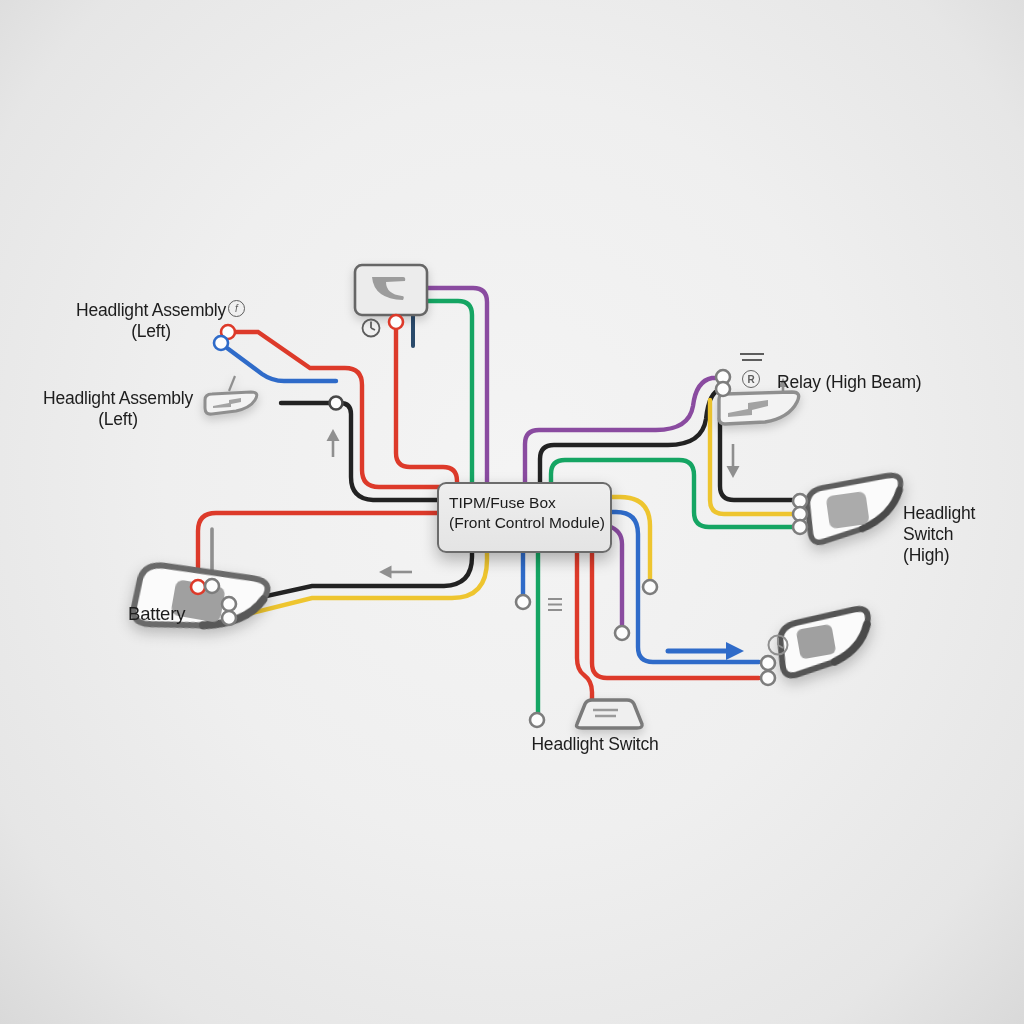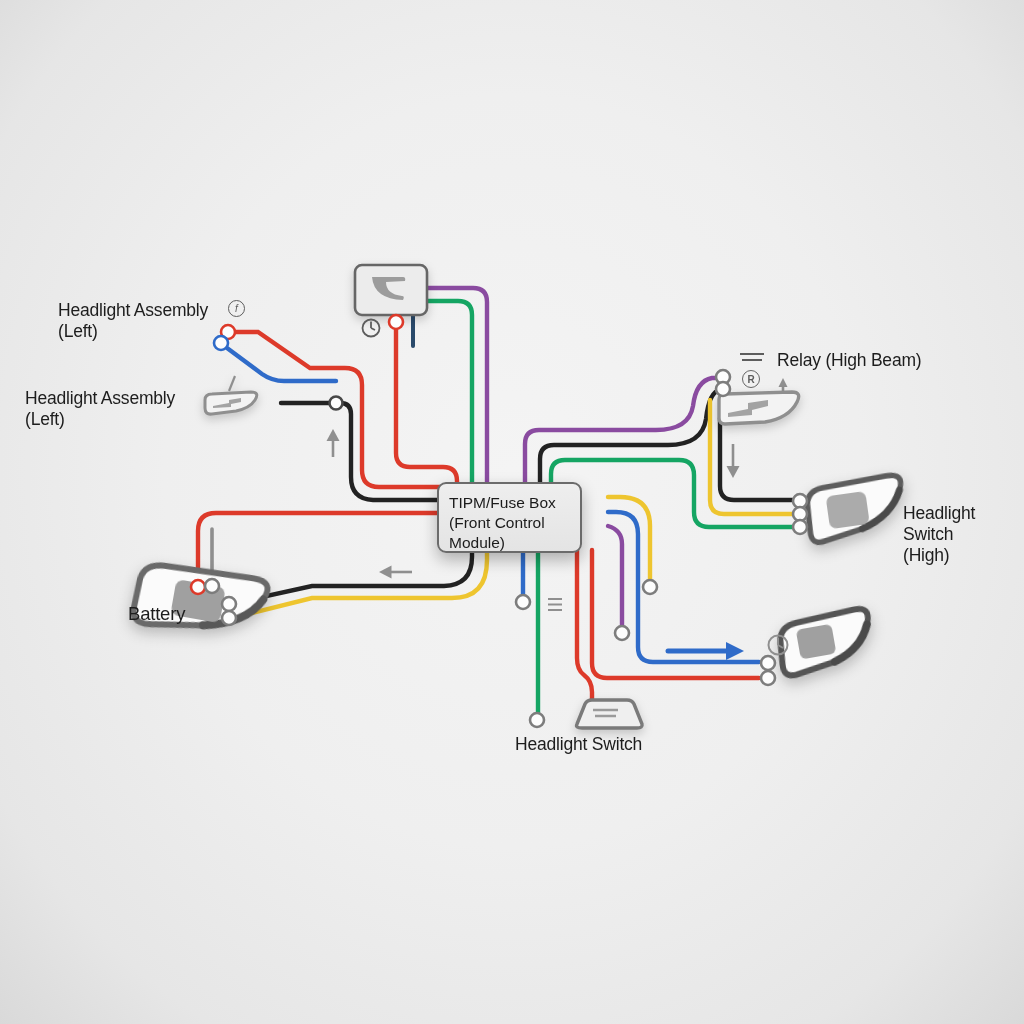--- a/index.html
+++ b/index.html
@@ -29,30 +29,30 @@
   .arrow-line{stroke:#8f8f8f;stroke-width:2.6;fill:none;}
   .arrow-head{fill:#8f8f8f;}
   .icon-light{fill:#f3f3f3;stroke:#8f8f8f;stroke-width:3;}
   .icon-heavy{fill:#fbfbfb;stroke:#5d5d5d;stroke-width:5.5;}
   .icon-inner{fill:#a3a3a3;stroke:none;}
   .shadowed{filter:drop-shadow(0 6px 7px rgba(0,0,0,.22));}
   .soft-shadow{filter:drop-shadow(0 4px 5px rgba(0,0,0,.18));}
   .label{position:absolute;z-index:3;color:#1d1d1d;line-height:1.2;letter-spacing:-0.2px;}
   .lbl-17{font-size:17.5px;}
   .lbl-18{font-size:18.5px;}
-  .center{}
+  .center{text-align:center;}
   .badge{
     position:absolute;z-index:3;border-radius:50%;
     display:flex;align-items:center;justify-content:center;
     background:transparent;color:#5d5d5d;
   }
   .badge-f{left:228px;top:300px;width:15px;height:15px;border:1.6px solid #5d5d5d;font-size:10px;font-style:italic;}
   .badge-r{left:742px;top:370px;width:16px;height:16px;border:1.8px solid #666;font-size:10px;font-weight:bold;}
   .fusebox{
-    position:absolute;z-index:2;left:437px;top:482px;width:145px;height:71px;
+    position:absolute;z-index:2;left:437px;top:482px;width:175px;height:71px;
     box-sizing:border-box;background:linear-gradient(180deg,#eeeeee,#e4e4e4);
     border:2.5px solid #6b6b6b;border-radius:9px;
     box-shadow:0 7px 16px rgba(0,0,0,.28);
     padding:9px 0 0 10px;font-size:15.5px;color:#1b1b1b;line-height:20px;
   }
 </style>
 </head>
 <body>
 
 <div class="stage">
@@ -204,21 +204,21 @@
 
   <div class="badge badge-f">
     <span>f</span>
   </div>
 
   <div class="label lbl-17 center" style="left:25px;top:388px;width:186px;">
     <div>Headlight Assembly</div>
     <div>(Left)</div>
   </div>
 
-  <div class="label lbl-17" style="left:777px;top:350px;">Relay (High Beam)</div>
+  <div class="label lbl-17" style="left:777px;top:372px;">Relay (High Beam)</div>
 
   <div class="badge badge-r">
     <span>R</span>
   </div>
 
   <div class="label lbl-17" style="left:903px;top:503px;width:120px;">
     <div>Headlight Switch</div>
     <div>(High)</div>
   </div>
 

